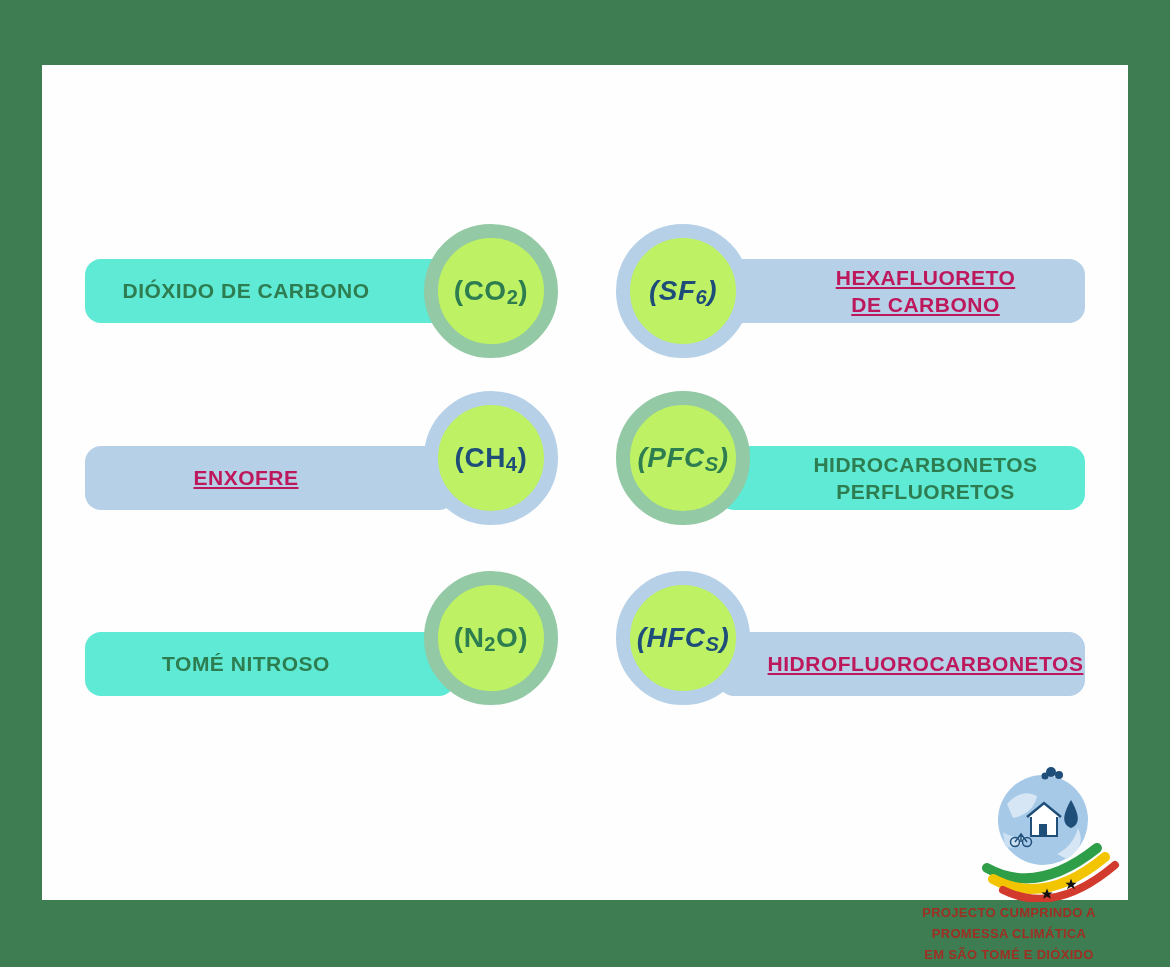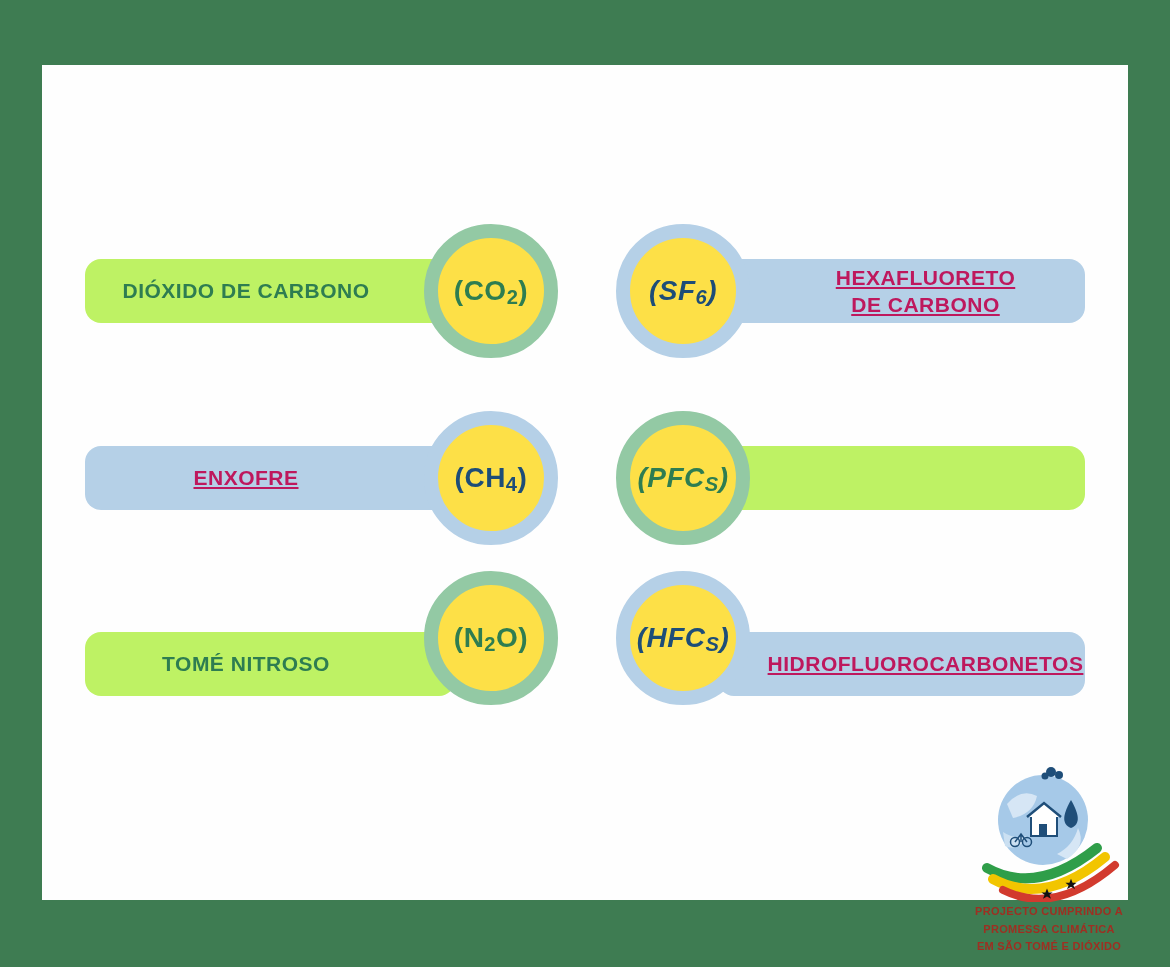--- a/index.html
+++ b/index.html
@@ -30,35 +30,35 @@
     letter-spacing: .5px;
     text-align: center;
     box-sizing: border-box;
     z-index: 1;
   }
   .item .bar span { display: block; line-height: 1.3; }
   .item .circle {
     position: absolute;
     width: 106px; height: 106px;
     border-radius: 50%;
-    background: #fde047;
+    background: #bef264;
     border: 14px solid;
     display: flex;
     align-items: center;
     justify-content: center;
     z-index: 2;
   }
   .left  .bar { left: 43px;  width: 370px; padding-right: 48px; }
   .right .bar { left: 676px; width: 367px; padding-left: 48px; }
   .left  .circle { left: 382px; }
   .right .circle { left: 574px; font-style: italic; }
   .r1 .bar { top: 194px; }  .r1 .circle { top: 159px; }
-  .r2 .bar { top: 381px; }  .r2 .circle { top: 346px; }
+  .r2 .bar { top: 381px; }  .r2 .circle { top: 326px; }
   .r3 .bar { top: 567px; }  .r3 .circle { top: 506px; }
-  .green .bar    { background: #bef264; color: #2e7d51; }
+  .green .bar    { background: #5eead4; color: #2e7d51; }
   .green .circle { border-color: #93c9a4; color: #2e7d51; }
   .blue  .bar    { background: #b5d0e7; color: #be185d; text-decoration: underline; }
   .blue  .circle { border-color: #b5d0e7; color: #1d4d78; }
   .formula {
     font-weight: 700;
     font-size: 28px;
     white-space: nowrap;
     letter-spacing: .5px;
   }
   .formula .sub {
@@ -67,24 +67,24 @@
     top: 0.22em;
   }
   .logo {
     position: absolute;
     left: 975px; top: 762px;
     width: 150px; height: 140px;
     z-index: 3;
   }
   .logo-caption {
     position: absolute;
-    left: 944px; top: 903px;
+    left: 904px; top: 903px;
     width: 210px;
     text-align: center;
-    font-size: 11px;
+    font-size: 13px;
     font-weight: 700;
     letter-spacing: .3px;
     color: #9e2f22;
     line-height: 1.6;
     z-index: 3;
   }
 </style>
 </head>
 <body>
 
@@ -114,20 +114,22 @@
       <div class="bar">
         <span>ENXOFRE</span>
       </div>
       <div class="circle">
         <span class="formula"><span>(CH</span><span class="sub">4</span><span>)</span></span>
       </div>
     </div>
 
     <div class="item right green r2">
       <div class="bar">
+        <span>HIDROCARBONETOS</span>
+        <span>PERFLUORETOS</span>
       </div>
       <div class="circle">
         <span class="formula"><span>(PFC</span><span class="sub">S</span><span>)</span></span>
       </div>
     </div>
 
     <div class="item left green r3">
       <div class="bar">
         <span>TOMÉ NITROSO</span>
       </div>

